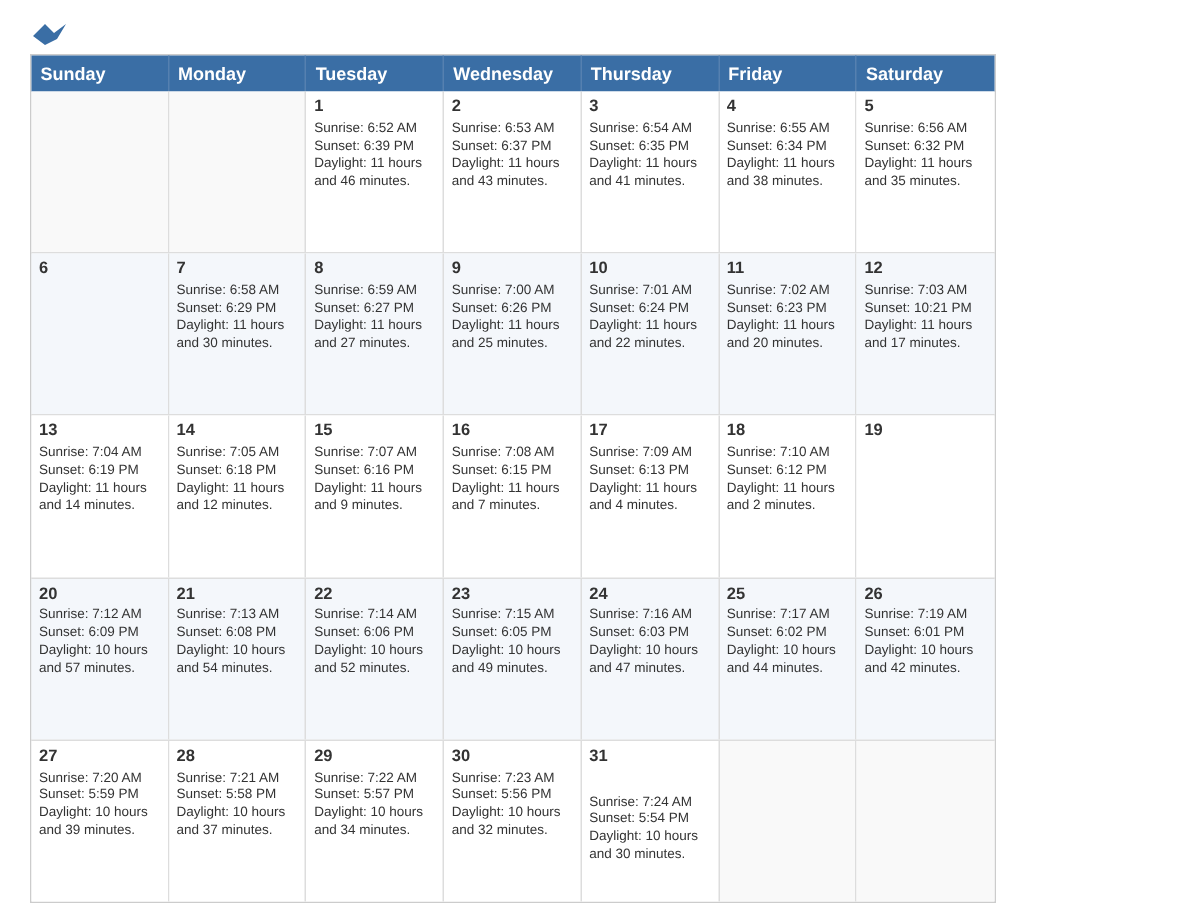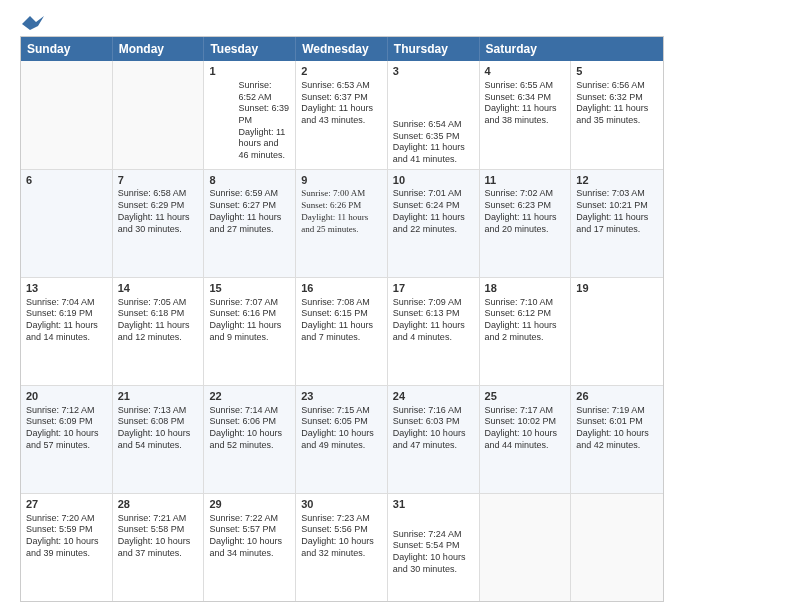--- a/index.html
+++ b/index.html
@@ -122,41 +122,42 @@
     </div>
   </div>
 
   <div class="calendar">
     <div class="cal-header">
     <div class="cal-header-cell">Sunday</div>
         <div class="cal-header-cell">Monday</div>
         <div class="cal-header-cell">Tuesday</div>
         <div class="cal-header-cell">Wednesday</div>
         <div class="cal-header-cell">Thursday</div>
+        <div class="cal-header-cell">Friday</div>
         <div class="cal-header-cell">Saturday</div>
       </div>
     <div class="cal-body">
     <div class="cal-row">
           <div class="cal-cell empty"></div>
           <div class="cal-cell empty"></div>
           <div class="cal-cell">
             <div class="day-num">1</div>
-            <div class="cell-text" style="white-space: pre-line; margin-left: 29px;">Sunrise: 6:52 AM
+            <div class="cell-text" style="white-space: pre-line;">Sunrise: 6:52 AM
 Sunset: 6:39 PM
 Daylight: 11 hours and 46 minutes.</div>
           </div>
           <div class="cal-cell">
             <div class="day-num">2</div>
             <div class="cell-text" style="white-space: pre-line;">Sunrise: 6:53 AM
 Sunset: 6:37 PM
 Daylight: 11 hours and 43 minutes.</div>
           </div>
           <div class="cal-cell">
             <div class="day-num">3</div>
-            <div class="cell-text" style="white-space: pre-line; margin-top: 39px;">Sunrise: 6:54 AM
+            <div class="cell-text" style="white-space: pre-line;">Sunrise: 6:54 AM
 Sunset: 6:35 PM
 Daylight: 11 hours and 41 minutes.</div>
           </div>
           <div class="cal-cell">
             <div class="day-num">4</div>
             <div class="cell-text" style="white-space: pre-line;">Sunrise: 6:55 AM
 Sunset: 6:34 PM
 Daylight: 11 hours and 38 minutes.</div>
           </div>
           <div class="cal-cell">
@@ -177,21 +178,21 @@
 Daylight: 11 hours and 30 minutes.</div>
           </div>
           <div class="cal-cell">
             <div class="day-num">8</div>
             <div class="cell-text" style="white-space: pre-line;">Sunrise: 6:59 AM
 Sunset: 6:27 PM
 Daylight: 11 hours and 27 minutes.</div>
           </div>
           <div class="cal-cell">
             <div class="day-num">9</div>
-            <div class="cell-text" style="white-space: pre-line; font-family: Liberation Serif, serif;">Sunrise: 7:00 AM
+            <div class="cell-text" style="white-space: pre-line;">Sunrise: 7:00 AM
 Sunset: 6:26 PM
 Daylight: 11 hours and 25 minutes.</div>
           </div>
           <div class="cal-cell">
             <div class="day-num">10</div>
             <div class="cell-text" style="white-space: pre-line;">Sunrise: 7:01 AM
 Sunset: 6:24 PM
 Daylight: 11 hours and 22 minutes.</div>
           </div>
           <div class="cal-cell">
@@ -275,21 +276,21 @@
           </div>
           <div class="cal-cell">
             <div class="day-num">24</div>
             <div class="cell-text" style="white-space: pre-line;">Sunrise: 7:16 AM
 Sunset: 6:03 PM
 Daylight: 10 hours and 47 minutes.</div>
           </div>
           <div class="cal-cell">
             <div class="day-num">25</div>
             <div class="cell-text" style="white-space: pre-line;">Sunrise: 7:17 AM
-Sunset: 10:02 PM
+Sunset: 6:02 PM
 Daylight: 10 hours and 44 minutes.</div>
           </div>
           <div class="cal-cell">
             <div class="day-num">26</div>
             <div class="cell-text" style="white-space: pre-line;">Sunrise: 7:19 AM
 Sunset: 6:01 PM
 Daylight: 10 hours and 42 minutes.</div>
           </div>
         </div>
         <div class="cal-row">

